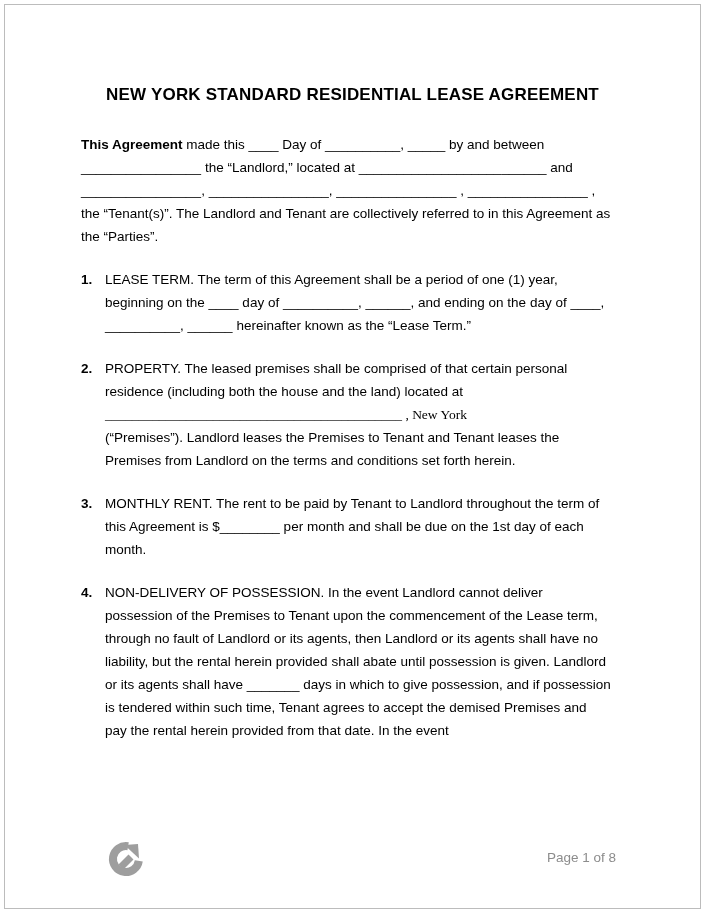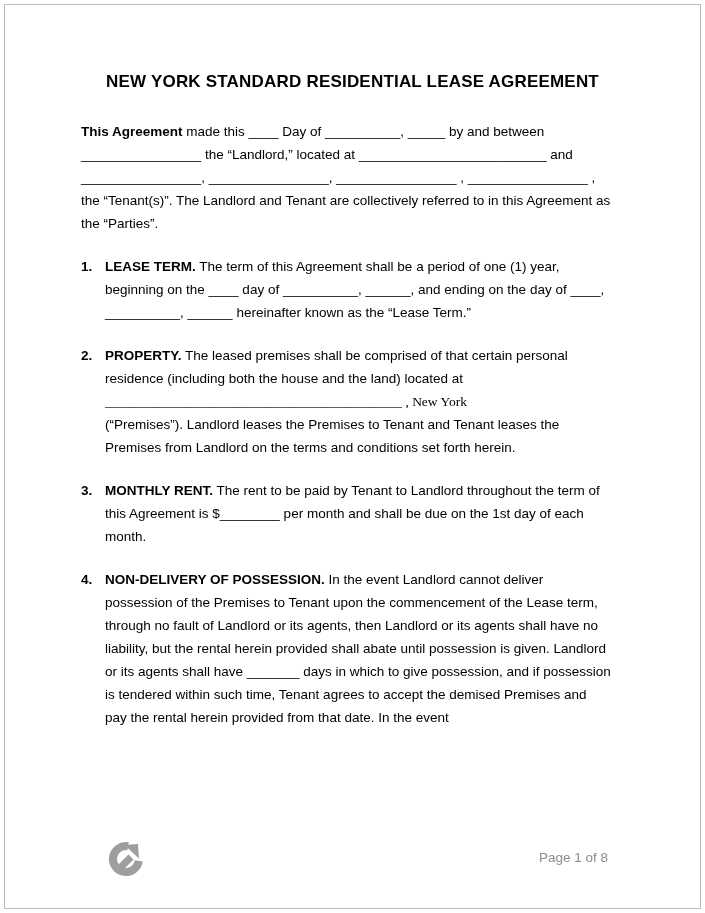--- a/index.html
+++ b/index.html
@@ -17,21 +17,21 @@
   }
   .page {
     position: absolute;
     inset: 4px;
     border: 1px solid #bcbcbc;
     background: #ffffff;
   }
   .content {
     position: absolute;
     left: 76px;
-    top: 66px;
+    top: 79px;
     width: 543px;
     font-size: 13.5px;
     line-height: 23px;
   }
   .doc-title {
     font-size: 17px;
     font-weight: bold;
     text-align: center;
     white-space: nowrap;
     letter-spacing: 0.2px;
@@ -51,34 +51,34 @@
     box-sizing: border-box;
     margin: 0 0 20px 0;
   }
   .section .num {
     position: absolute;
     left: 0;
     top: 0;
     font-weight: bold;
   }
   .section .heading {
-    font-weight: bold;
+    font-weight: normal;
   }
   .blank-line {
     display: block;
     font-family: Liberation Serif, serif;
   }
   .footer-logo {
     position: absolute;
     left: 100px;
     top: 832px;
   }
   .page-indicator {
     position: absolute;
-    right: 92px;
+    right: 84px;
     top: 843px;
     font-size: 13.5px;
     line-height: 20px;
     color: #8c8c8c;
   }
 </style>
 </head>
 <body>
 
 <div class="page">

